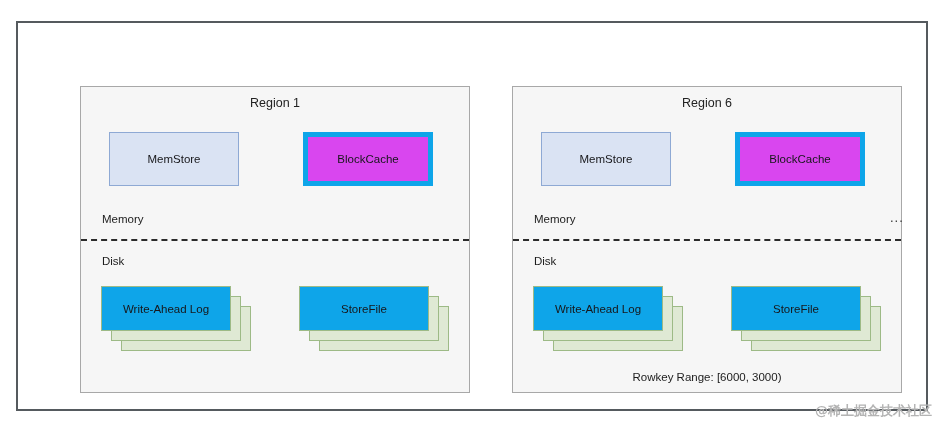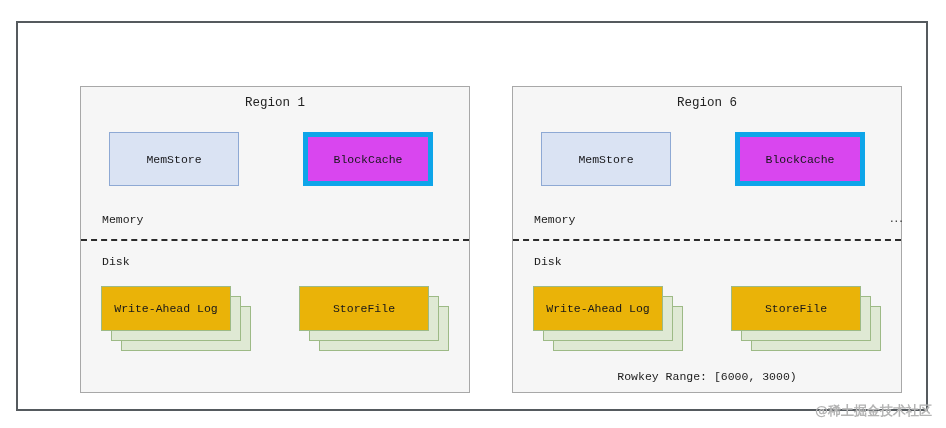--- a/index.html
+++ b/index.html
@@ -48,21 +48,20 @@
 
   
   .region {
     position: absolute;
     top: 63px;
     width: 390px;
     height: 307px;
     box-sizing: border-box;
     border: 1px solid #a8a8a8;
     background: #f6f6f6;
-    font-family: Liberation Mono, monospace;
   }
   .region.region-1 { left: 62px; }
   .region.region-2 { left: 494px; }
 
   .region-title {
     position: absolute;
     left: 0;
     top: 9px;
     width: 100%;
     text-align: center;
@@ -128,21 +127,21 @@
     width: 130px;
     height: 45px;
     box-sizing: border-box;
     background: #dfe9d4;
     border: 1px solid #9dba86;
   }
   .stack .sheet.s3 { left: 20px; top: 20px; }
   .stack .sheet.s2 { left: 10px; top: 10px; }
   .stack .sheet.s1 {
     left: 0; top: 0;
-    background: #eab308;
+    background: #0ea5e9;
     display: flex;
     align-items: center;
     justify-content: center;
     font-size: 11.5px;
     color: #17171a;
   }
 
   
   .rowkey {
     position: absolute;

